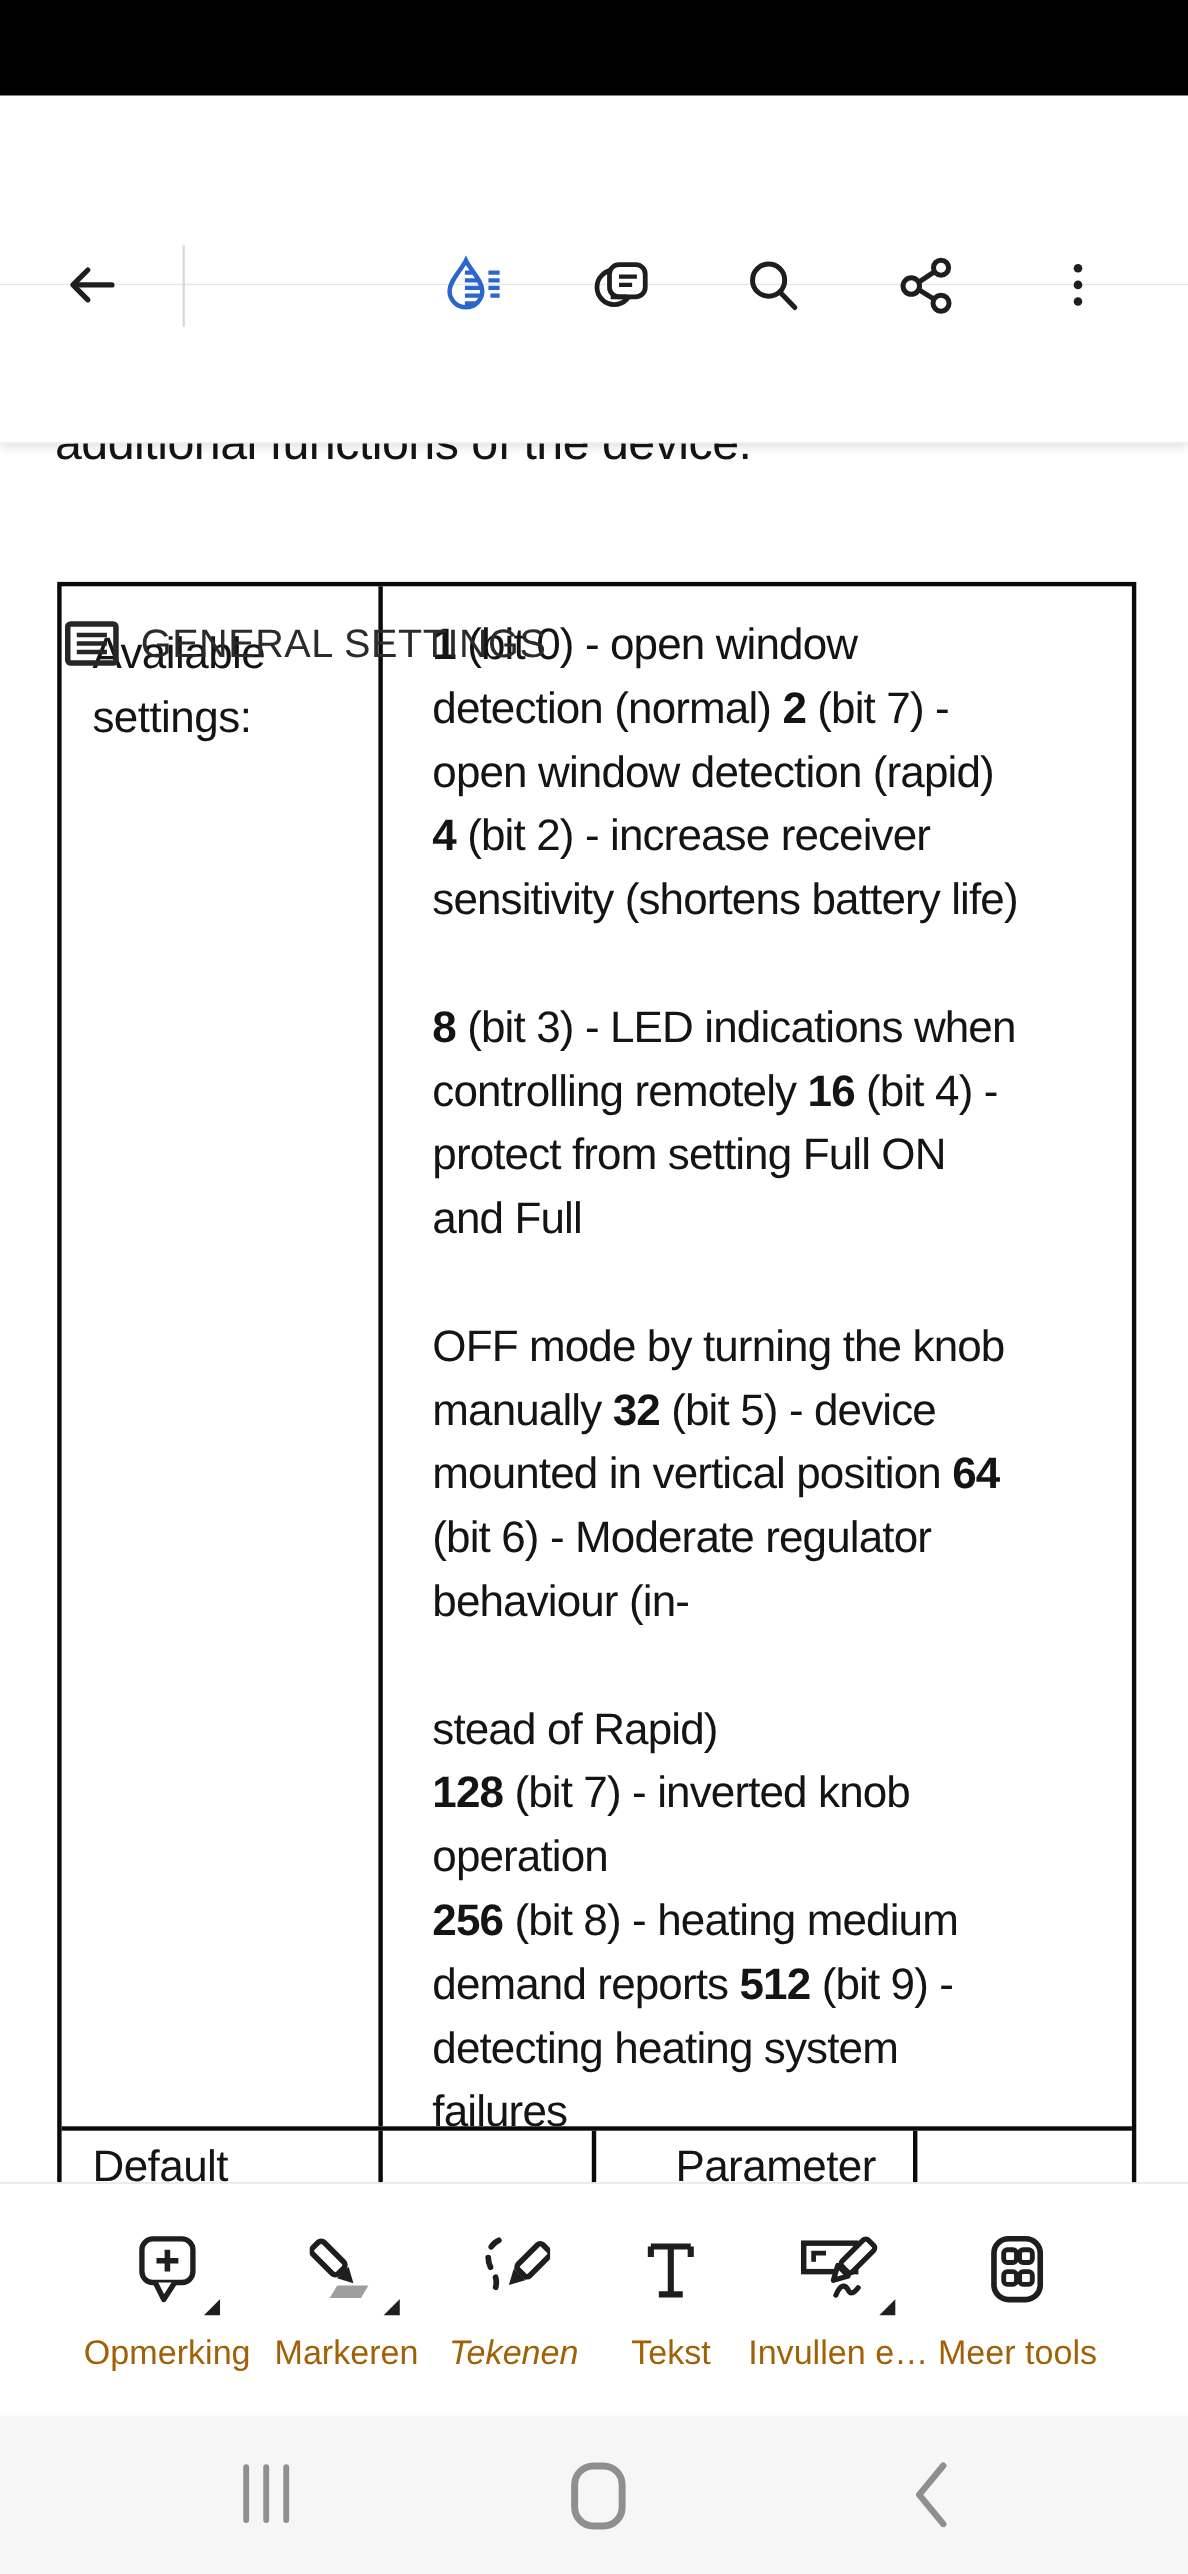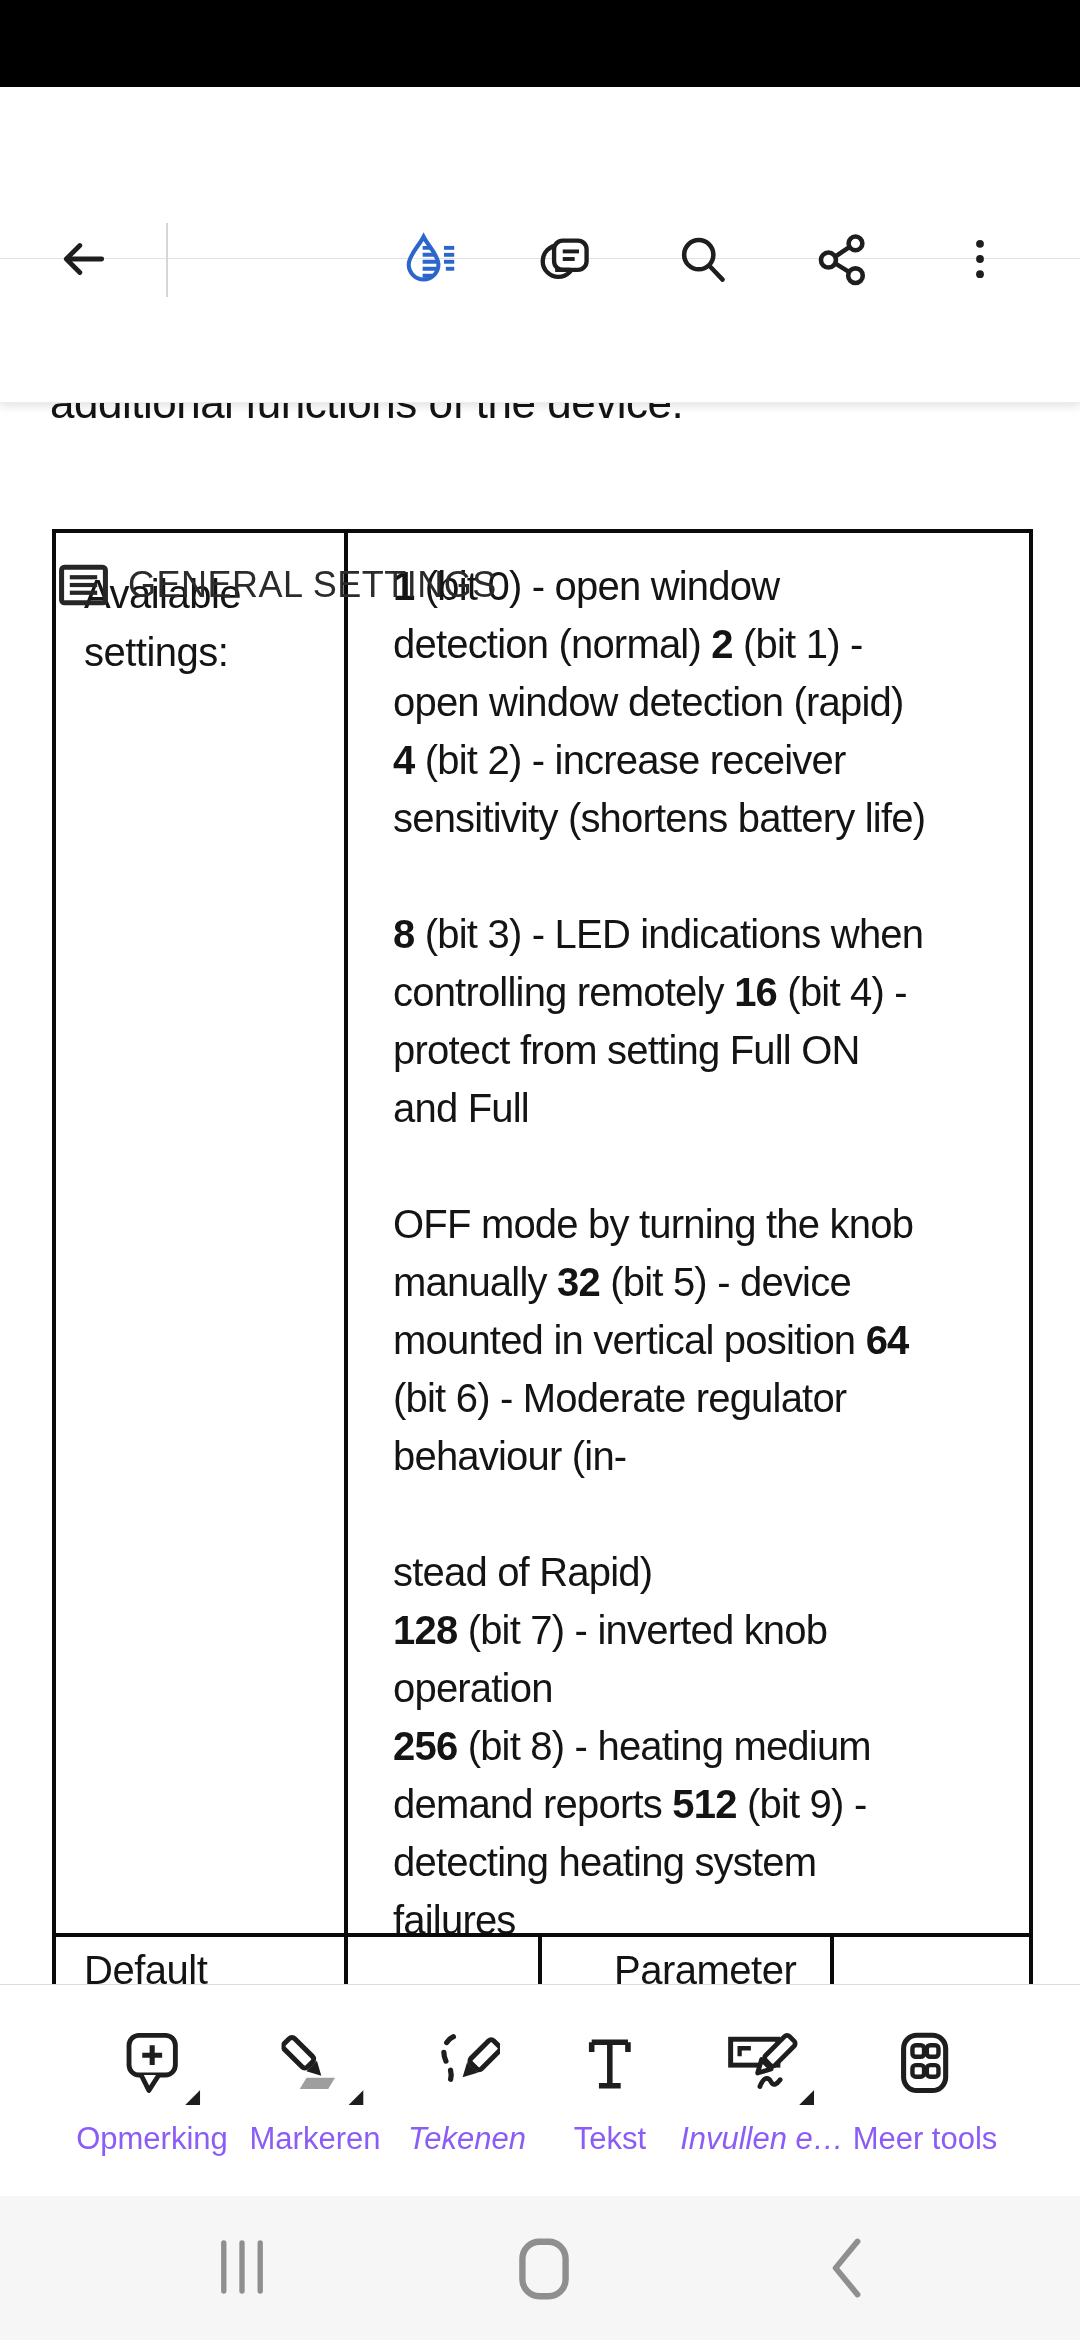--- a/index.html
+++ b/index.html
@@ -45,39 +45,39 @@
   }
   .icon-btn{position:absolute;width:52px;height:52px;top:146px;display:flex;align-items:center;justify-content:center;}
   .tb-divider{position:absolute;left:166px;top:136px;width:2px;height:74px;background:#d6d6d6;}
   
   .bottom-toolbar{
     position:absolute;left:0;top:1984px;width:1080px;height:212px;background:#fff;z-index:3;
     border-top:1.5px solid #dcdcdc;box-sizing:border-box;
   }
   .tool{position:absolute;top:36px;transform:translateX(-50%);display:flex;flex-direction:column;align-items:center;}
   .tool .ticon{height:86px;display:flex;align-items:center;justify-content:center;position:relative;}
-  .tool .tlabel{margin-top:14px;font-size:31px;color:#8b5cf6;white-space:nowrap;}
+  .tool .tlabel{margin-top:14px;font-size:31px;color:#a16207;white-space:nowrap;}
   .opt-tri{position:absolute;right:-16px;bottom:2px;}
   
   .nav-bar{position:absolute;left:0;top:2196px;width:1080px;height:144px;background:#f6f6f6;z-index:3;}
   .nav-btn{position:absolute;top:2238px;transform:translateX(-50%);z-index:4;}
   b{font-weight:bold;}
 </style>
 </head>
 <body>
 
 <div class="doc-layer">
   <div class="clipped-line">additional functions of the device.</div>
 
   <div class="pdf-table">
     <div class="row1">
       <div class="cell-label" id="cell-label"><span>Available</span><br><span>settings:</span></div>
       <div class="cell-content" id="cell-content">
           <div class="line"><b>1</b><span> (bit 0) - open window</span></div>
-          <div class="line"><span>detection (normal) </span><b>2</b><span> (bit 1) -</span></div>
+          <div class="line"><span>detection (normal) </span><b>2</b><span> (bit 7) -</span></div>
           <div class="line"><span>open window detection (rapid)</span></div>
           <div class="line"><b>4</b><span> (bit 2) - increase receiver</span></div>
           <div class="line"><span>sensitivity (shortens battery life)</span></div>
           <div class="line">&nbsp;</div>
           <div class="line"><b>8</b><span> (bit 3) - LED indications when</span></div>
           <div class="line"><span>controlling remotely </span><b>16</b><span> (bit 4) -</span></div>
           <div class="line"><span>protect from setting Full ON</span></div>
           <div class="line"><span>and Full</span></div>
           <div class="line">&nbsp;</div>
           <div class="line"><span>OFF mode by turning the knob</span></div>
@@ -240,21 +240,21 @@
         <path d="M9 8 H39"></path>
           <path d="M9 8 V16"></path>
           <path d="M39 8 V16"></path>
         <path d="M24 8 V44"></path>
           <path d="M15 44 H33"></path>
       </svg>
     </span>
     <span class="tlabel">Tekst</span>
   </div>
 
-  <div class="tool" style="left:762px;font-style:italic;">
+  <div class="tool" style="left:762px;">
     <span class="ticon">
       <svg width="72" height="70" viewBox="0 0 64 60" fill="none" stroke="#1e1e1e">
         <rect x="4" y="8" width="42" height="23" stroke-width="4.4" fill="#fff"></rect>
         <path d="M12 23 V16 H22" stroke-width="3.8"></path>
         <g transform="rotate(45 40 26)">
           <rect x="34" y="0" width="12" height="30" rx="3" stroke-width="4.2" fill="#fff"></rect>
           <polygon points="34,32 46,32 40,43" fill="#fff" stroke-width="4.2" stroke-linejoin="round"></polygon>
         </g>
         <path d="M30 50 C34 40 38 42 40 46 C42 50 45 48 48 44" stroke-width="4.2" fill="none" stroke-linecap="round"></path>
       </svg>

